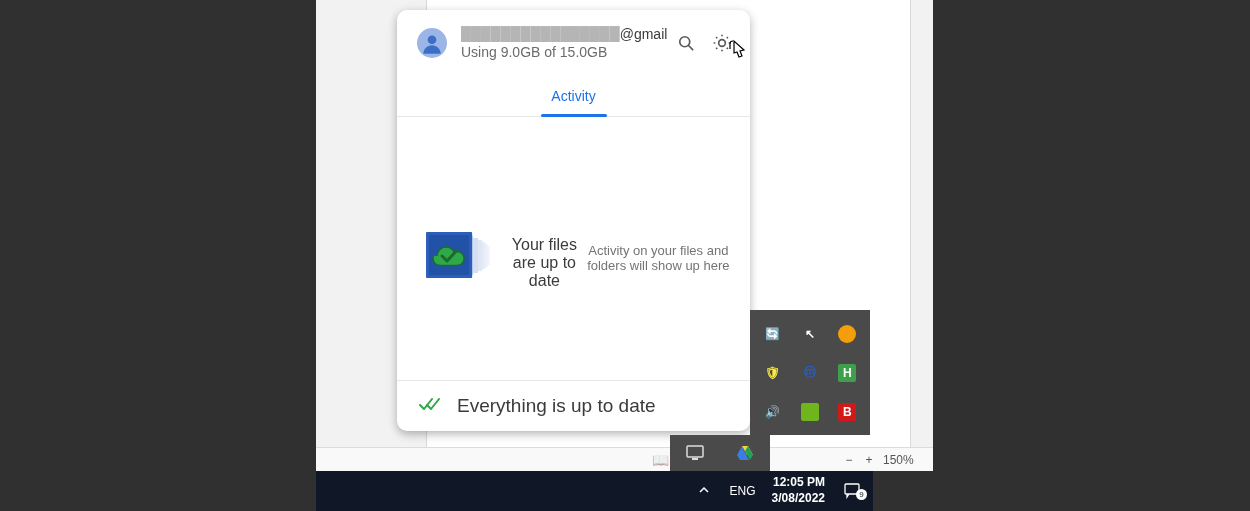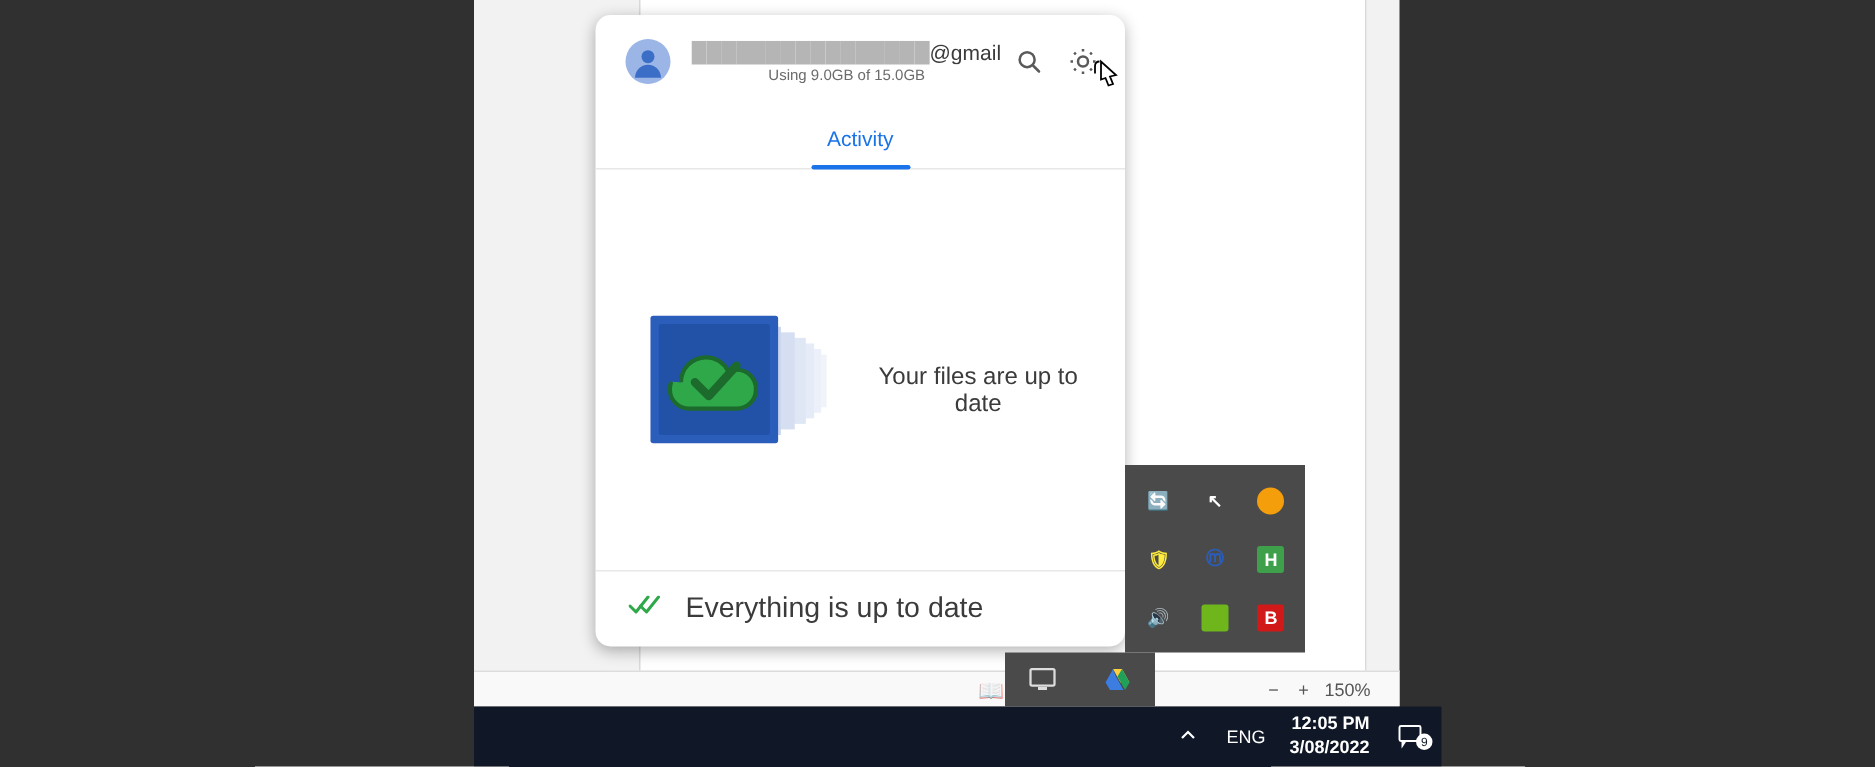--- a/index.html
+++ b/index.html
@@ -86,24 +86,23 @@
       min-width: 0;
     }
     .acct-email {
       font-size: 14px;
       color: #b5b5b5;
       white-space: nowrap;
       overflow: hidden;
     }
     .acct-email .suffix { color: #3b3b3b; }
     .acct-storage {
-      font-size: 10px;
+      font-size: 14px;
       color: #6b6b6b;
       margin-top: 2px;
-      text-align: center;
     }
     .hdr-icons { display: flex; gap: 12px; align-items: center; margin-left: 6px; }
     .hdr-icon { color: #555; cursor: pointer; display:flex; align-items:center; justify-content:center; width:24px; height:24px; }
     .hdr-icon svg { width: 20px; height: 20px; }
 
     .cursor-pointer {
       position: absolute;
       left: 727px;
       top: 39px;
       width: 20px; height: 24px;
@@ -210,21 +209,21 @@
       justify-content: space-around;
       z-index: 5;
     }
     .under-tray .ui { width: 20px; height: 20px; }
 
     
     .taskbar {
       position: absolute;
       left: 316px;
       bottom: 0;
-      width: 645px;
+      width: 557px;
       height: 40px;
       background: #101827;
       display: flex;
       align-items: center;
       color: #fff;
       font-size: 12px;
       z-index: 1;
     }
     .taskbar .spacer { flex: 1; }
     .tb-chevron { padding: 0 10px; cursor: pointer; }
@@ -301,20 +300,21 @@
         <rect x="136" y="38" width="5" height="46" fill="#2b5dbb" opacity="0.09"></rect>
         <rect x="141" y="42" width="4" height="38" fill="#2b5dbb" opacity="0.07"></rect>
       </g>
       <rect x="18" y="14" width="92" height="92" rx="2" fill="#2b5dbb"></rect>
       <rect x="24" y="20" width="80" height="80" rx="2" fill="#2152a8"></rect>
       <path d="M40 62c0-10 8-18 18-18 7 0 13 4 16 10 2-1 4-1 6-1 8 0 14 6 14 14s-6 14-14 14H46c-8 0-14-6-14-14 0-2 .4-3.8 1-5.4" fill="#2fa84a"></path>
       <path d="M40 62c0-10 8-18 18-18 7 0 13 4 16 10 2-1 4-1 6-1 8 0 14 6 14 14s-6 14-14 14H46c-8 0-14-6-14-14 0-2 .4-3.8 1-5.4" fill="none" stroke="#1c6b2d" stroke-width="3"></path>
       <path d="M50 62l10 10 20-22" fill="none" stroke="#1c6b2d" stroke-width="6" stroke-linecap="round" stroke-linejoin="round"></path>
     </svg>
     <div class="headline">Your files are up to date</div>
+    <div class="subtext">Activity on your files and folders will show up here</div>
   </div>
 
   <div class="footer">
     <span class="checks">
       <svg width="22" height="14" viewBox="0 0 22 14">
         <path d="M1 7l4 4L13 1" fill="none" stroke="#2fa84a" stroke-width="2" stroke-linecap="round" stroke-linejoin="round"></path>
         <path d="M8 7l4 4L20 1" fill="none" stroke="#2fa84a" stroke-width="2" stroke-linecap="round" stroke-linejoin="round"></path>
       </svg>
     </span>
     <span>Everything is up to date</span>

